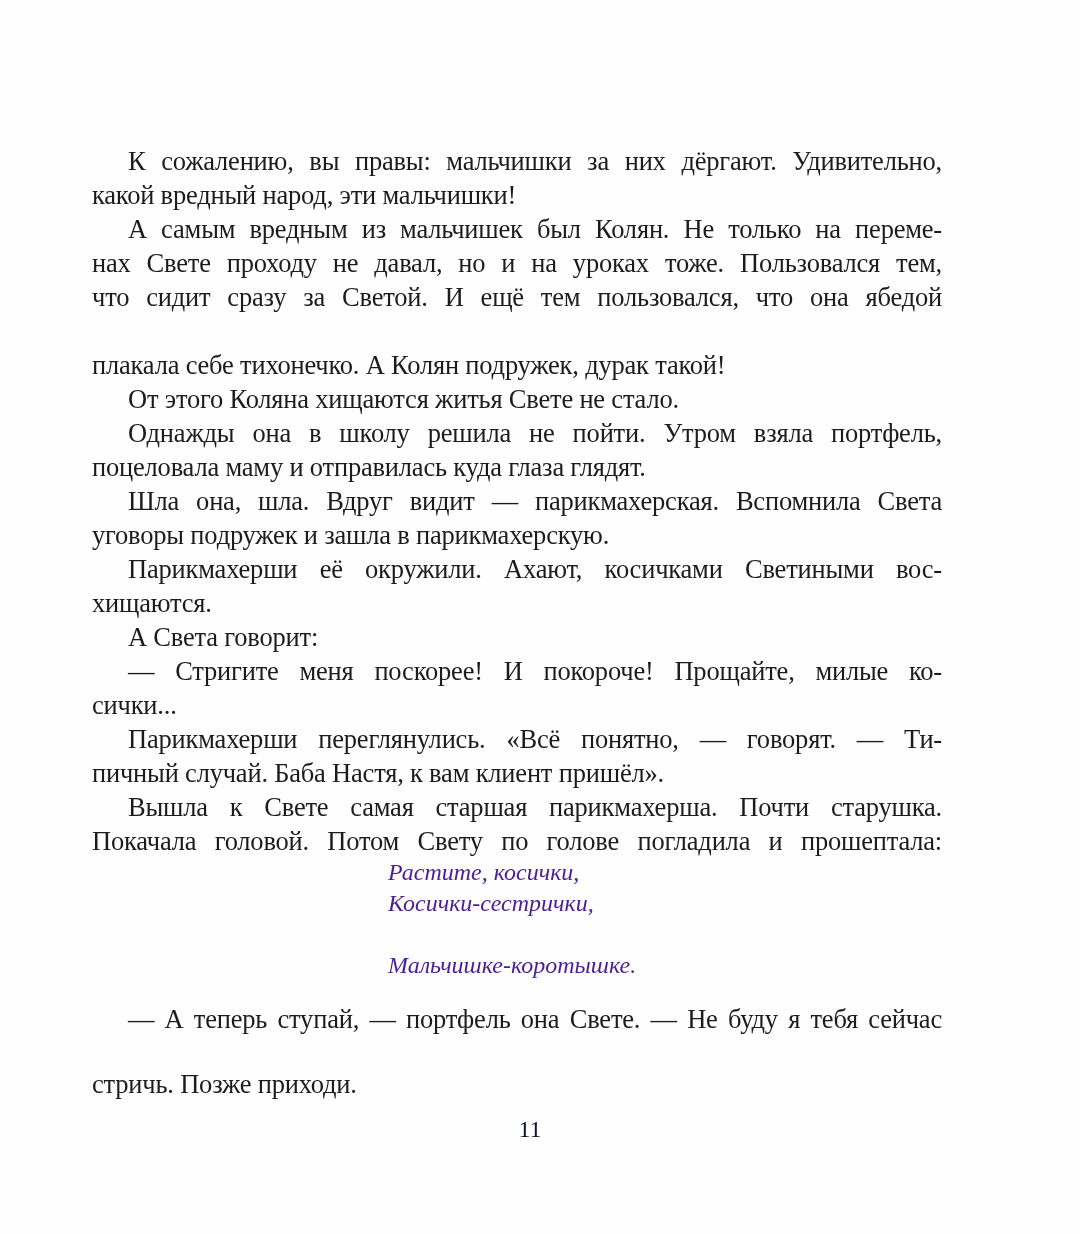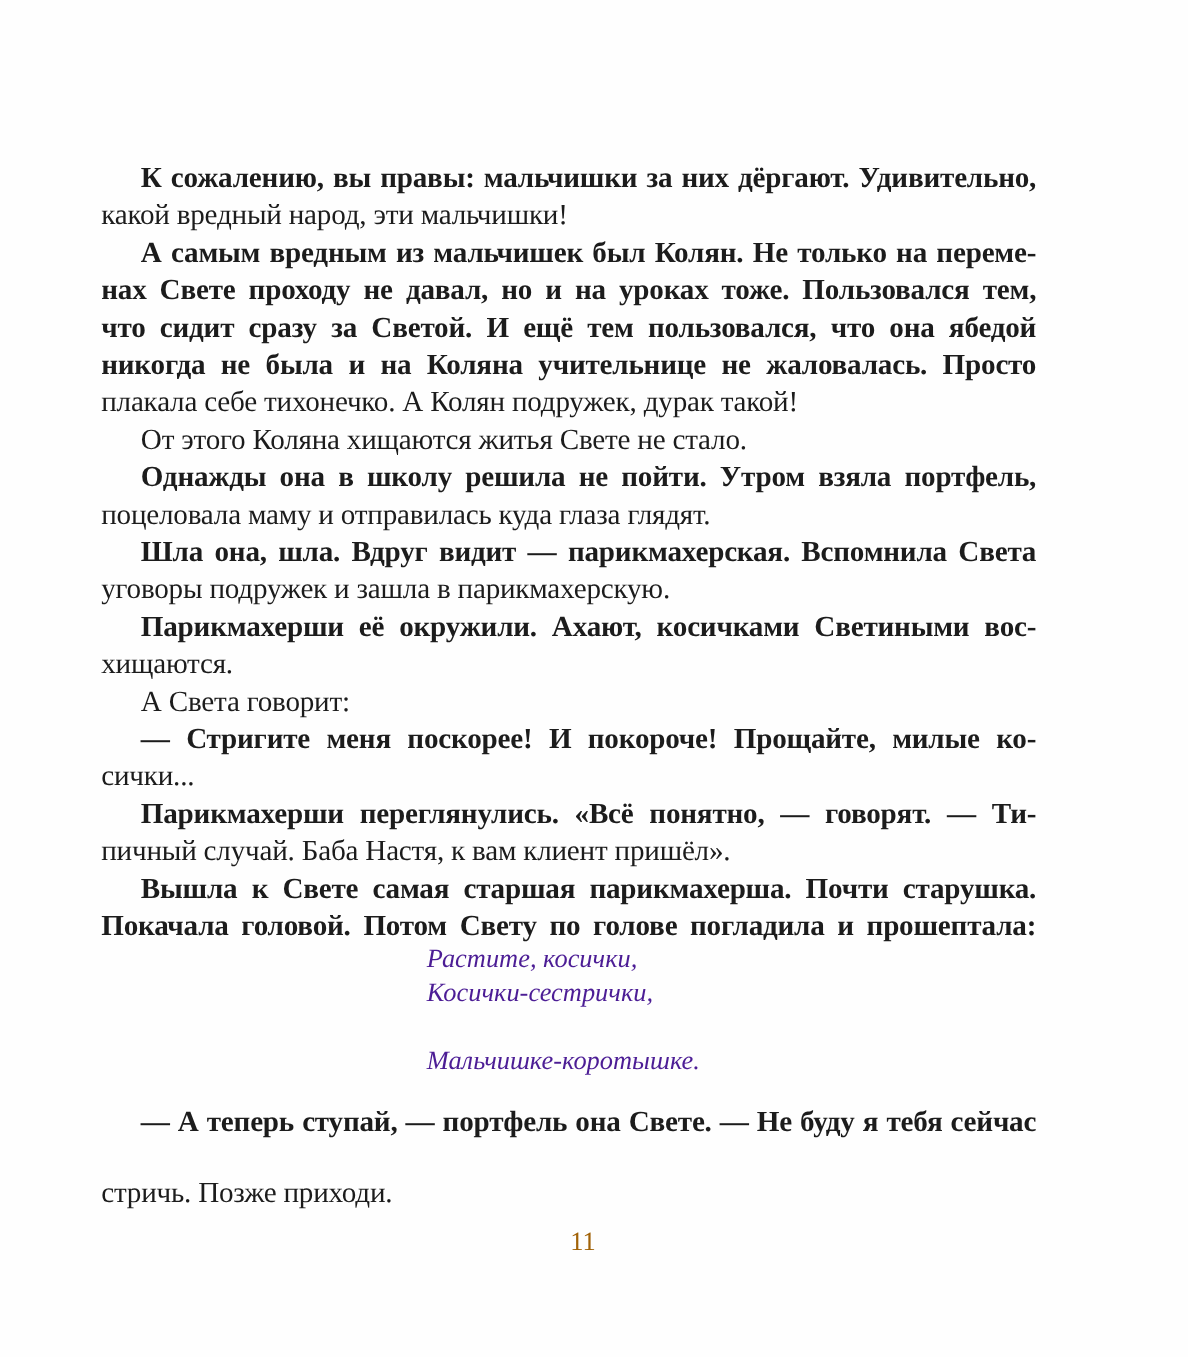--- a/index.html
+++ b/index.html
@@ -26,21 +26,20 @@
       left: 92px;
       width: 850px;
       font-size: 26.5px;
       line-height: 34px;
       white-space: nowrap;
       letter-spacing: -0.2px;
     }
     .line.justify {
       text-align: justify;
       text-align-last: justify;
-      font-weight: bold;
     }
     .line.indent {
       left: 128px;
       width: 814px;
     }
     .poem {
       position: absolute;
       left: 388px;
       font-style: italic;
       font-size: 24px;
@@ -48,34 +47,33 @@
       white-space: nowrap;
       color: #4c1d95;
     }
     .page-number {
       position: absolute;
       left: 0;
       width: 1060px;
       top: 1116px;
       text-align: center;
       font-size: 24px;
-      color: #a16207;
+      color: #0f172a;
     }
   </style>
 </head>
 <body>
 
 <div class="page">
 
   <div class="line indent justify" style="top:144px">К сожалению, вы правы: мальчишки за них дёргают. Удивительно,</div>
   <div class="line" style="top:178px">какой вредный народ, эти мальчишки!</div>
   <div class="line indent justify" style="top:212px">А самым вредным из мальчишек был Колян. Не только на переме-</div>
   <div class="line justify" style="top:280px">что сидит сразу за Светой. И ещё тем пользовался, что она ябедой</div>
   <div class="line justify" style="top:246px">нах Свете проходу не давал, но и на уроках тоже. Пользовался тем,</div>
-  <div class="line justify" style="top:314px">никогда не была и на Коляна учительнице не жаловалась. Просто</div>
   <div class="line" style="top:348px">плакала себе тихонечко. А Колян подружек, дурак такой!</div>
   <div class="line indent" style="top:382px">От этого Коляна хищаются житья Свете не стало.</div>
   <div class="line indent justify" style="top:416px">Однажды она в школу решила не пойти. Утром взяла портфель,</div>
   <div class="line" style="top:450px">поцеловала маму и отправилась куда глаза глядят.</div>
   <div class="line indent justify" style="top:484px">Шла она, шла. Вдруг видит — парикмахерская. Вспомнила Света</div>
   <div class="line" style="top:518px">уговоры подружек и зашла в парикмахерскую.</div>
   <div class="line indent justify" style="top:552px">Парикмахерши её окружили. Ахают, косичками Светиными вос-</div>
   <div class="line" style="top:586px">хищаются.</div>
   <div class="line indent" style="top:620px">А Света говорит:</div>
   <div class="line indent justify" style="top:654px">— Стригите меня поскорее! И покороче! Прощайте, милые ко-</div>

